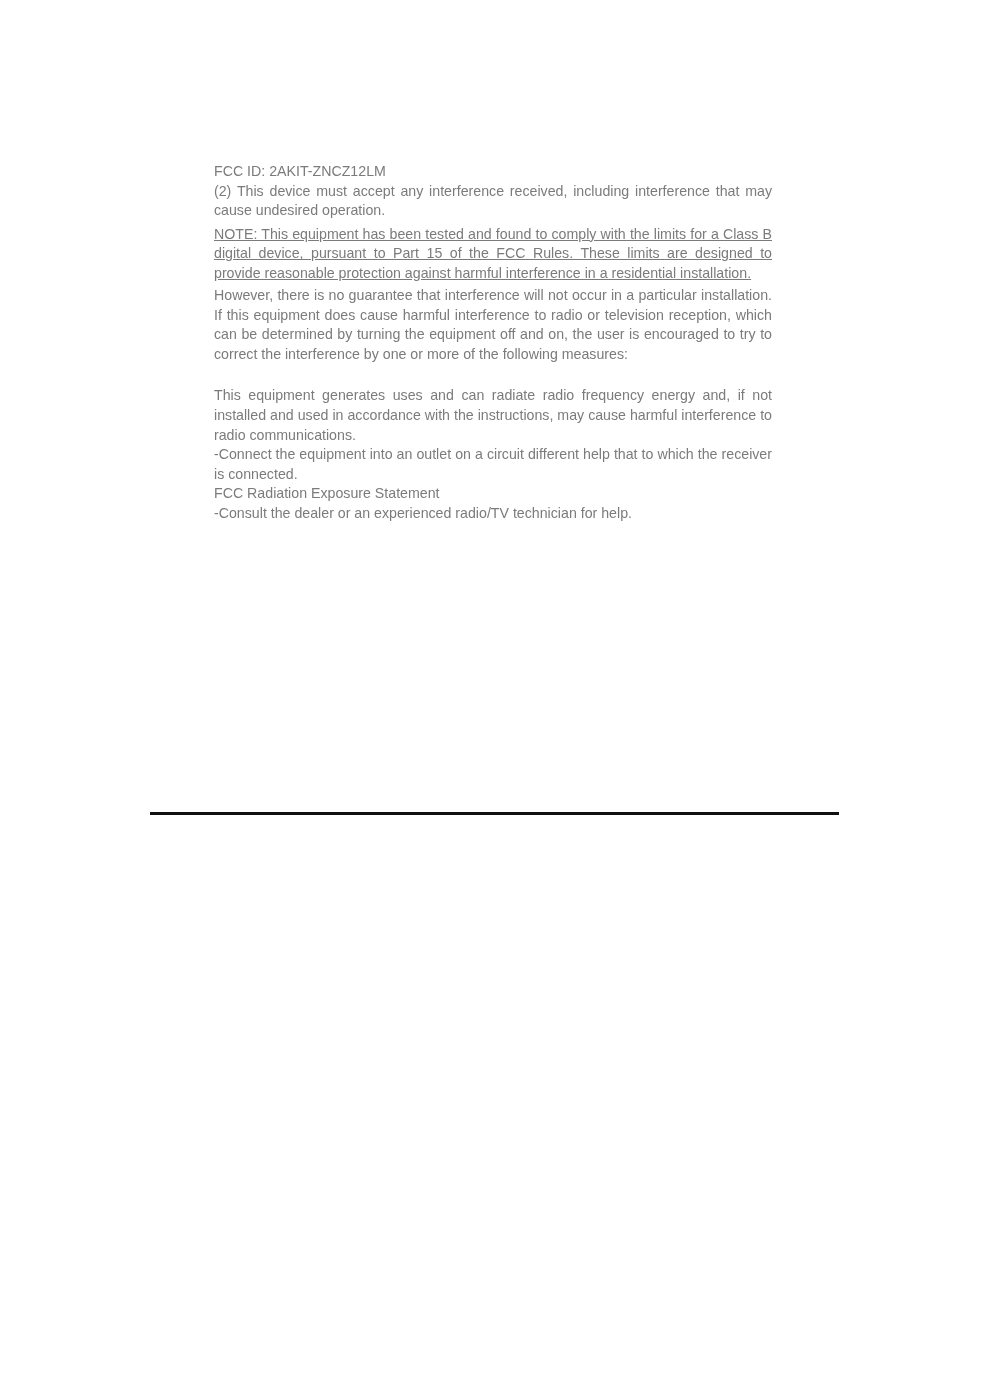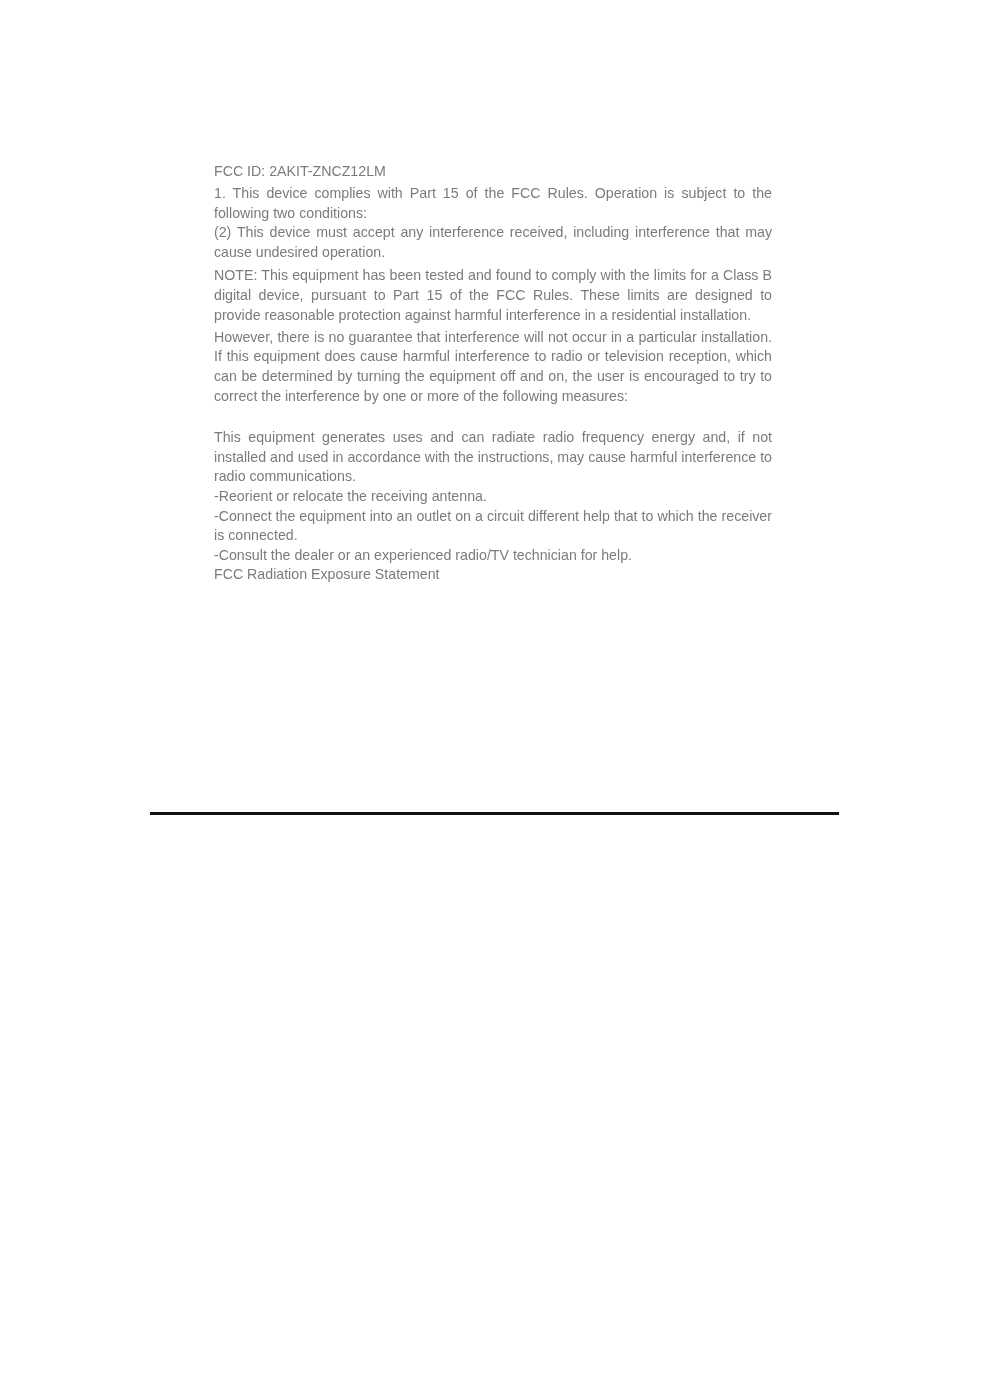--- a/index.html
+++ b/index.html
@@ -33,41 +33,39 @@
     }
     .text-block p {
       margin: 0;
       padding: 0;
     }
     .just {
       text-align: justify;
       text-align-last: left;
     }
     .gap-s { margin-top: 2.5px !important; }
-    .gap-m { margin-top: 4px !important; }
+    .gap-m { margin-top: 4px !important; text-decoration: underline; }
     .gap-l { margin-top: 22px !important; }
     .rule {
       position: absolute;
       left: 150px;
       top: 812px;
       width: 689px;
       height: 3px;
       background: #111111;
     }
   </style>
 </head>
 <body>
 
 <div class="page">
   <div class="text-block">
     <p>FCC ID: 2AKIT-ZNCZ12LM</p>
-    <p class="just gap-s">1. This device complies with Part 15 of the FCC Rules. Operation is subject to the following two conditions:</p>
     <p class="just">(2) This device must accept any interference received, including interference that may cause undesired operation.</p>
     <p class="just gap-m">NOTE: This equipment has been tested and found to comply with the limits for a Class B digital device, pursuant to Part 15 of the FCC Rules. These limits are designed to provide reasonable protection against harmful interference in a residential installation.</p>
     <p class="just gap-s">However, there is no guarantee that interference will not occur in a particular installation. If this equipment does cause harmful interference to radio or television reception, which can be determined by turning the equipment off and on, the user is encouraged to try to correct the interference by one or more of the following measures:</p>
     <p class="just gap-l">This equipment generates uses and can radiate radio frequency energy and, if not installed and used in accordance with the instructions, may cause harmful interference to radio communications.</p>
-    <p>-Reorient or relocate the receiving antenna.</p>
     <p class="just">-Connect the equipment into an outlet on a circuit different help that to which the receiver is connected.</p>
+    <p>FCC Radiation Exposure Statement</p>
     <p>-Consult the dealer or an experienced radio/TV technician for help.</p>
-    <p>FCC Radiation Exposure Statement</p>
   </div>
   <div class="rule"></div>
 </div>
 
 </body></html>

